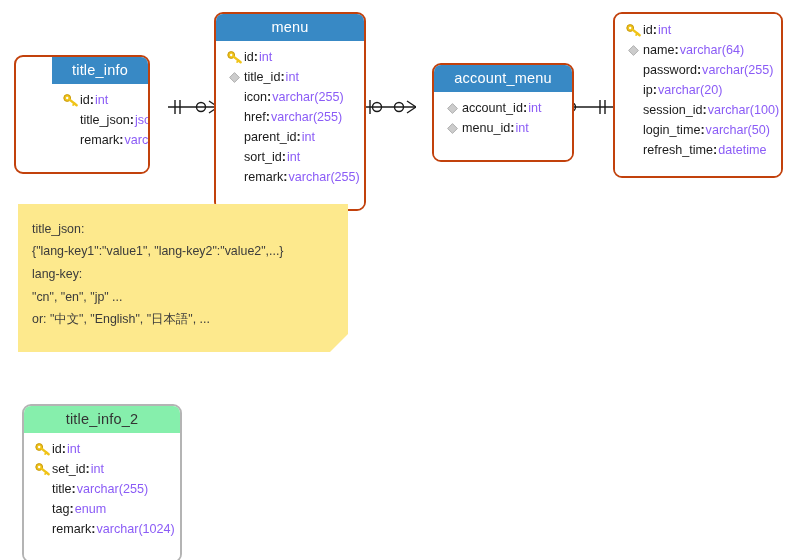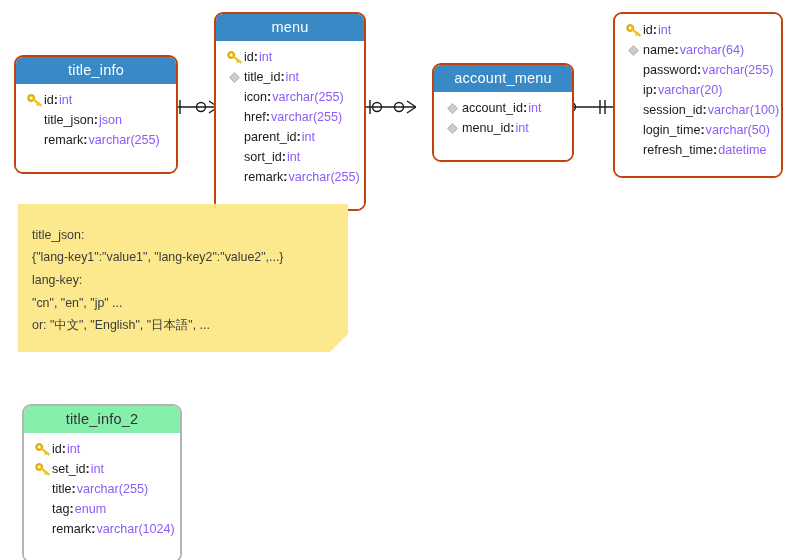--- a/index.html
+++ b/index.html
@@ -58,21 +58,21 @@
 
   
   .key-g{display:block;}
   .dia-g{display:block;}
 
   
   .note{
     position:absolute;
     background:#fde98d;
     box-sizing:border-box;
-    padding:20px 14px 10px 14px;
+    padding:14px 14px 10px 14px;
   }
   .note-line{
     font-size:12.4px;
     color:#3b3b3b;
     line-height:22px;
     white-space:nowrap;
   }
   .note-fold{
     position:absolute;
     right:0;bottom:0;
@@ -110,21 +110,21 @@
 
   <svg class="conn" style="left:558px;top:96px;" width="56" height="22" viewBox="0 0 56 22">
     <line x1="0" y1="11" x2="56" y2="11"></line>
     <circle cx="13" cy="11" r="4.5"></circle>
     <line x1="0" y1="5" x2="9" y2="11"></line>
     <line x1="0" y1="17" x2="9" y2="11"></line>
     <line x1="42" y1="4" x2="42" y2="18"></line>
     <line x1="47" y1="4" x2="47" y2="18"></line>
   </svg>
 
-  <div class="entity" style="left:14px;top:55px;width:164px;">
+  <div class="entity" style="left:14px;top:55px;width:136px;padding-left:36px;">
     <div class="ent-header">title_info</div>
     <div class="ent-body">
       <div class="field">
         <span class="f-icon">
           <svg class="key-g" width="15" height="13" viewBox="0 0 15 13">
             <circle cx="4.2" cy="4" r="3.4" fill="#f0c419" stroke="#c99a10" stroke-width="1"></circle>
             <circle cx="4.2" cy="4" r="1.2" fill="#ffffff"></circle>
             <path d="M6.6 5.6 L13.6 11.2" stroke="#f0c419" stroke-width="2.4" stroke-linecap="round"></path>
             <path d="M11.4 9.4 L10.2 11" stroke="#f0c419" stroke-width="2" stroke-linecap="round"></path>
           </svg>

